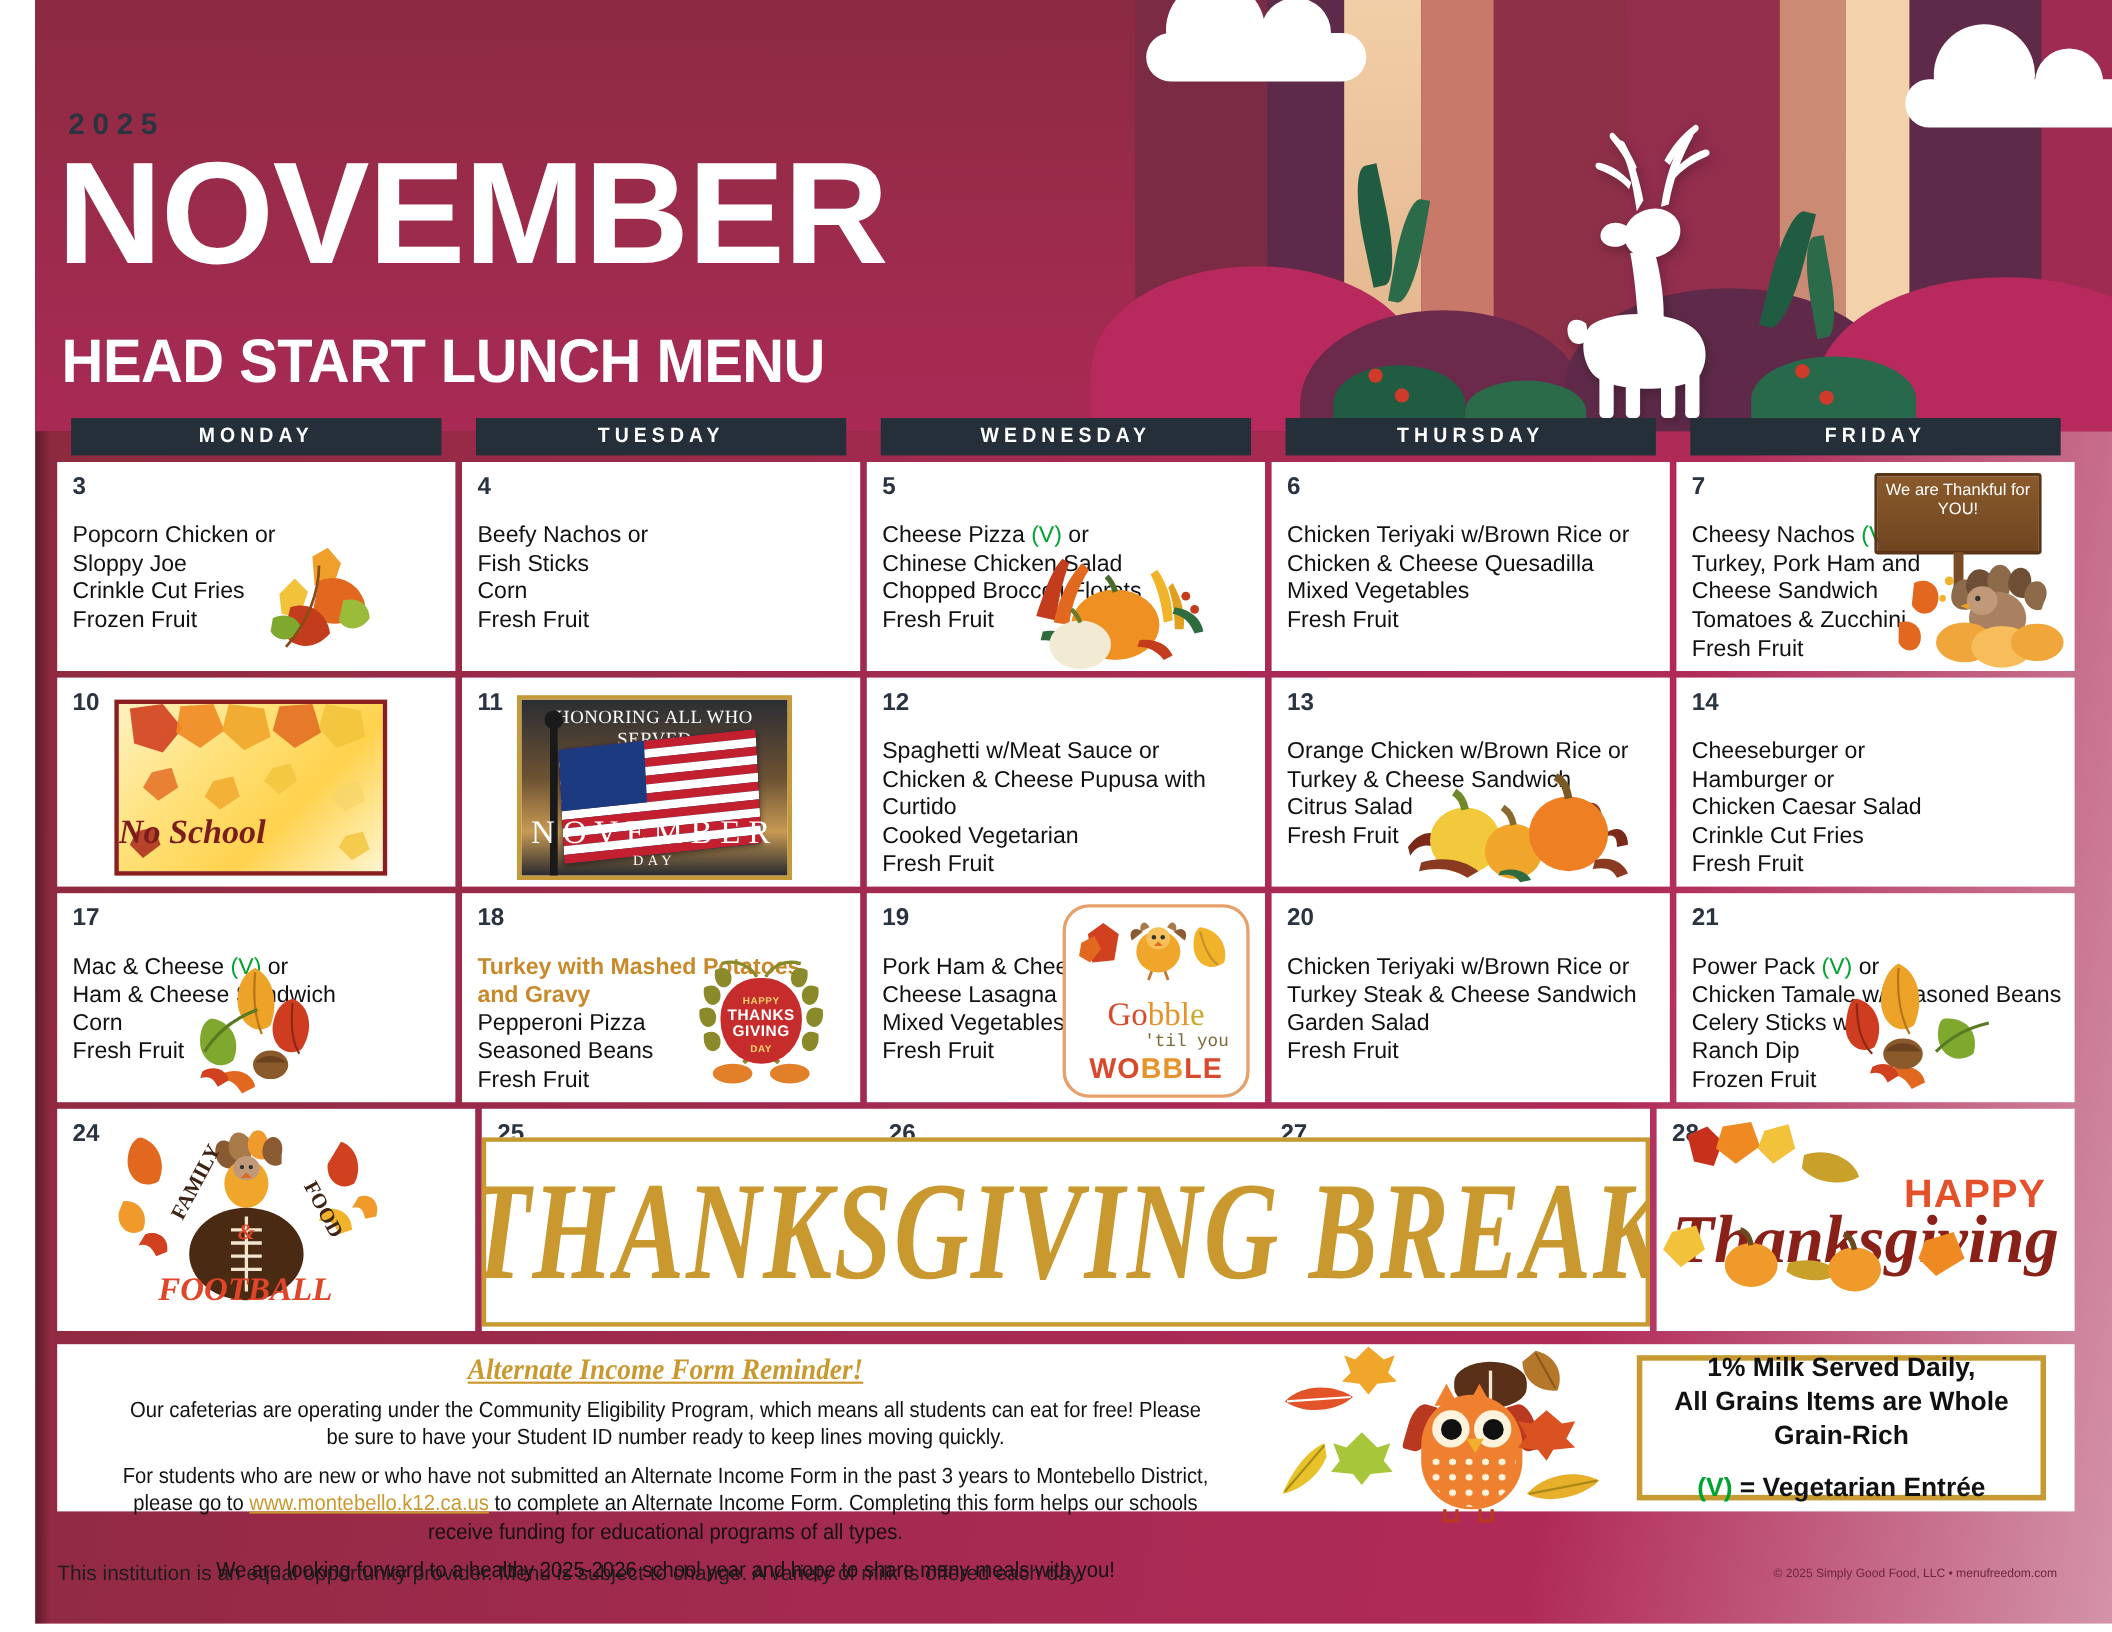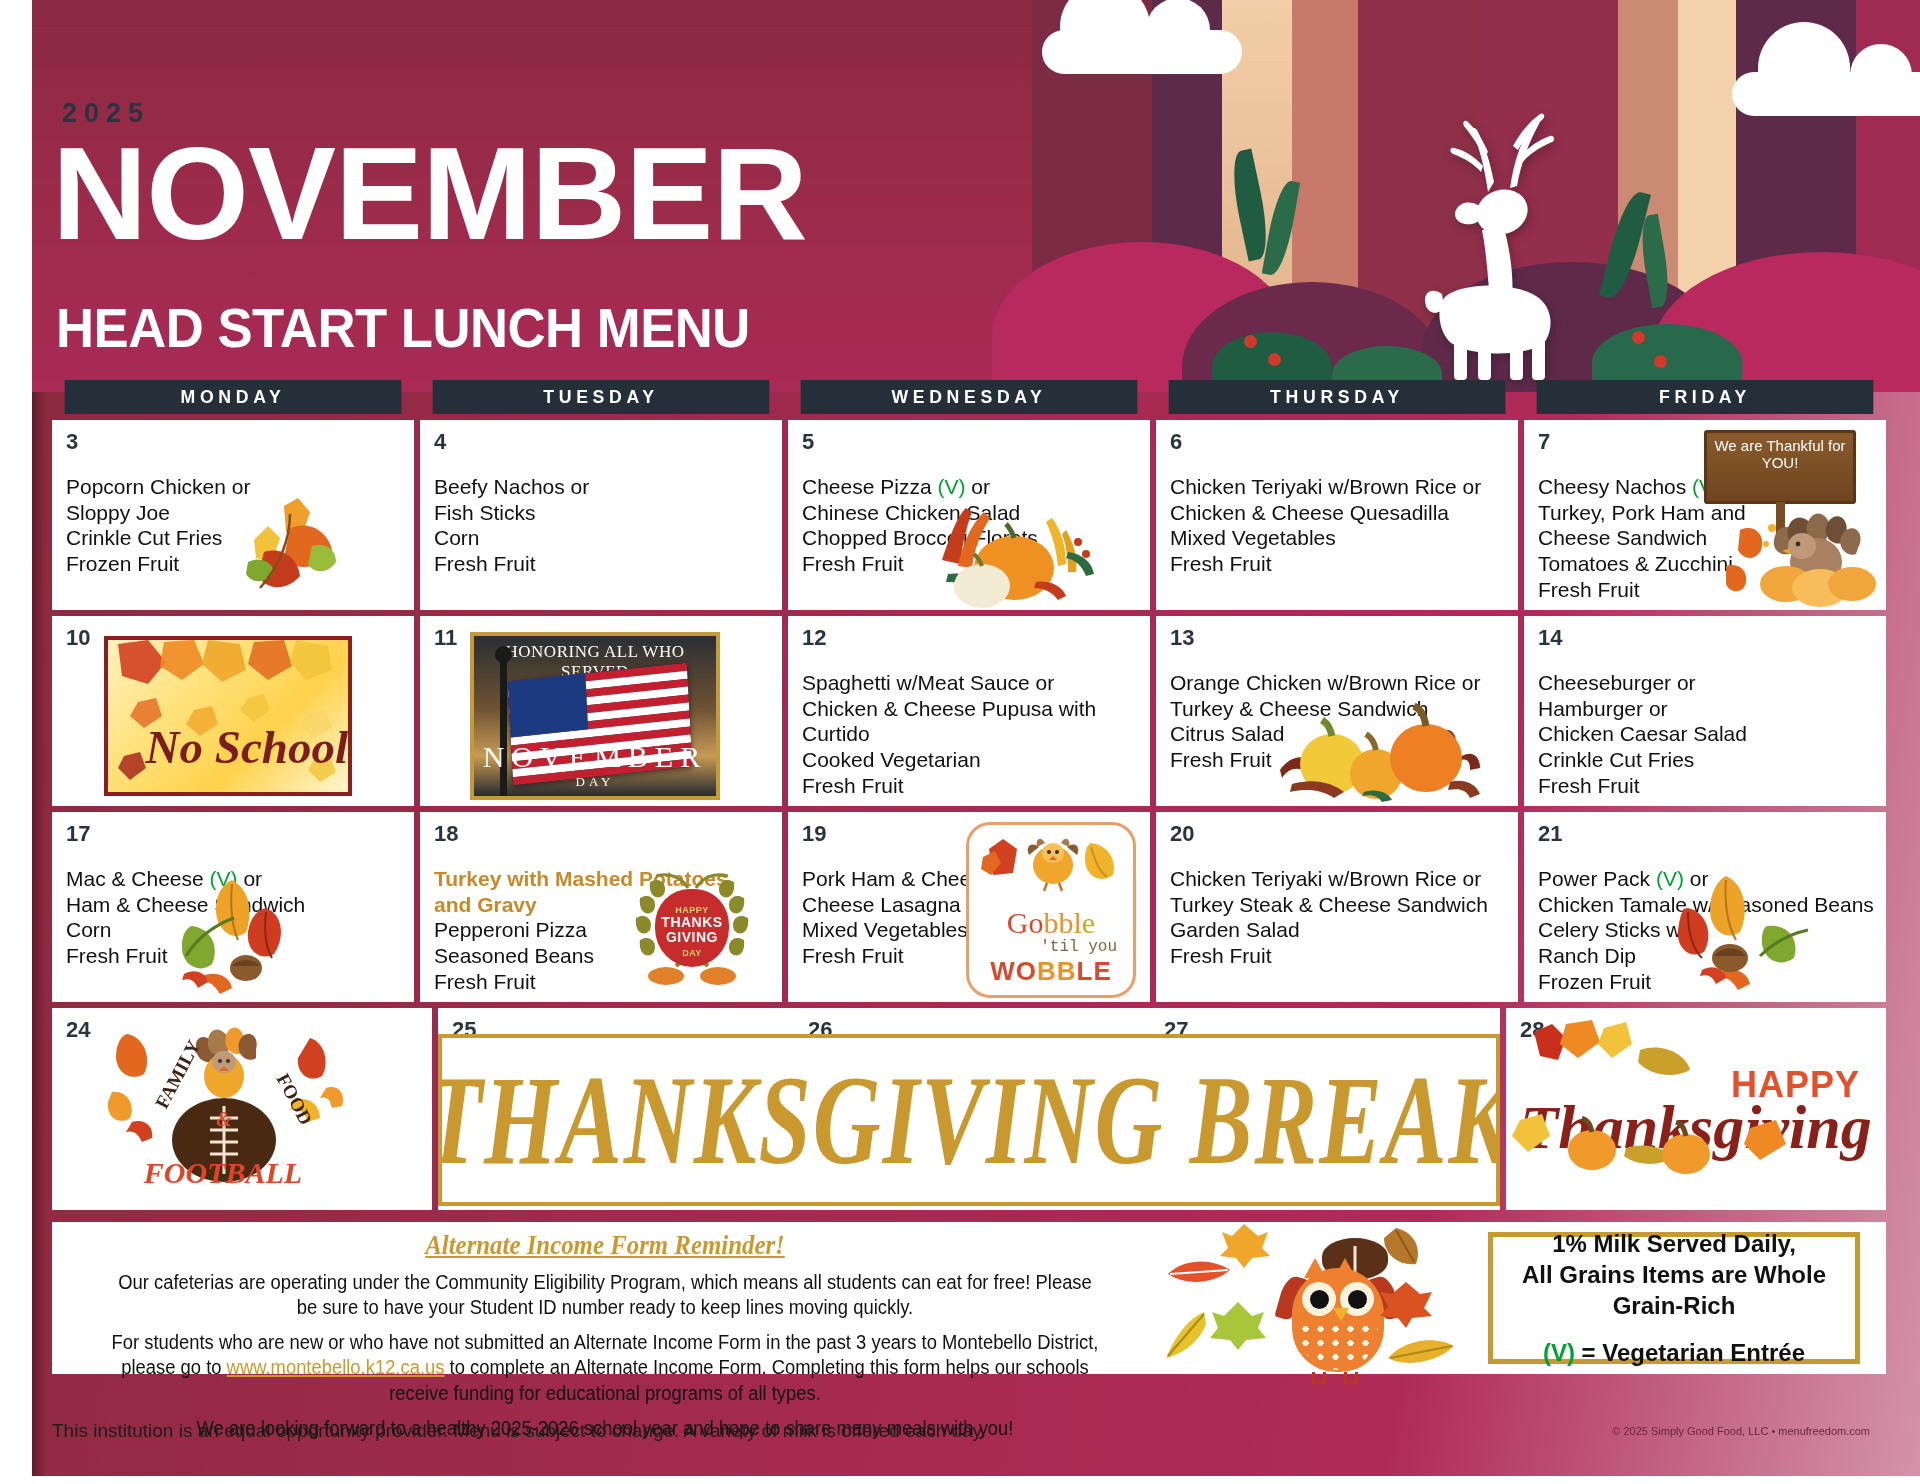--- a/index.html
+++ b/index.html
@@ -135,23 +135,23 @@
 
   
   .img-card {
     position:absolute; border:4px solid #8b1f1f; overflow:hidden;
   }
   .noschool {
     left:52px; top:20px; width:248px; height:160px;
     background:linear-gradient(135deg,#fdf1bf 0%,#ffe17a 35%,#ffd24d 65%,#fff6cf 100%);
   }
   .noschool .ns-text{
-    position:absolute; left:0; right:0; bottom:18px; text-align:right;
+    position:absolute; left:0; right:0; bottom:18px; text-align:left;
     font-family:"Liberation Serif", serif; font-style:italic; font-weight:700;
-    font-size:47px; color:#7b1d1d;
+    font-size:31px; color:#7b1d1d;
   }
   .veterans {
     left:50px; top:16px; width:250px; height:168px;
     border:4px solid #c59a3a;
     background:linear-gradient(180deg,#2b2e33 0%,#6d5233 45%,#c79a54 75%,#2a2b2f 100%);
   }
   .vet-top{
     position:absolute; top:6px; left:0; right:0; text-align:center;
     font-family:"Liberation Serif", serif; font-variant:small-caps;
     font-size:17px; color:#fff; letter-spacing:.5px;

